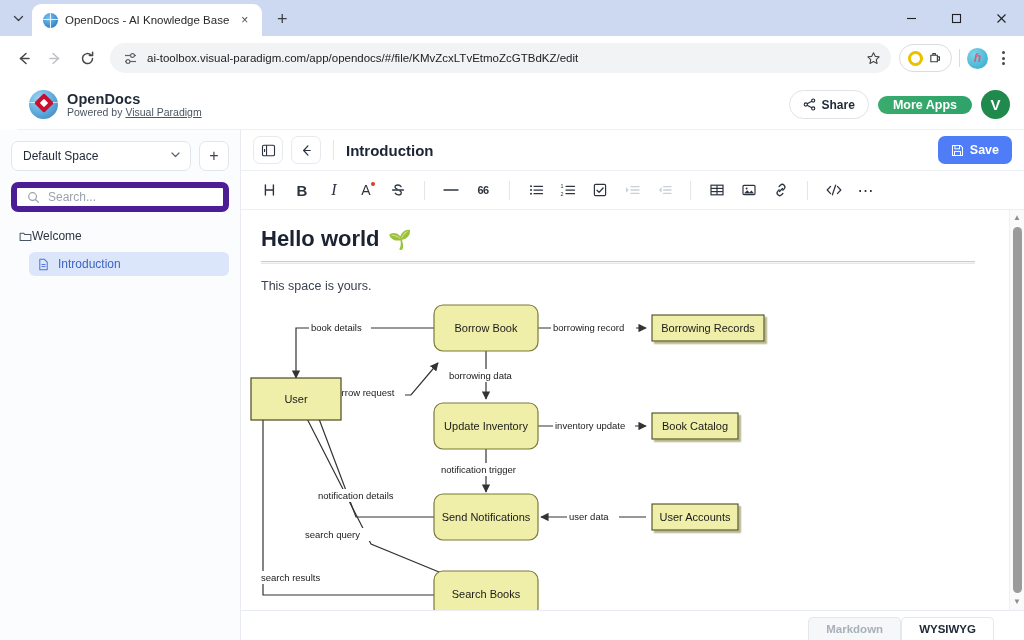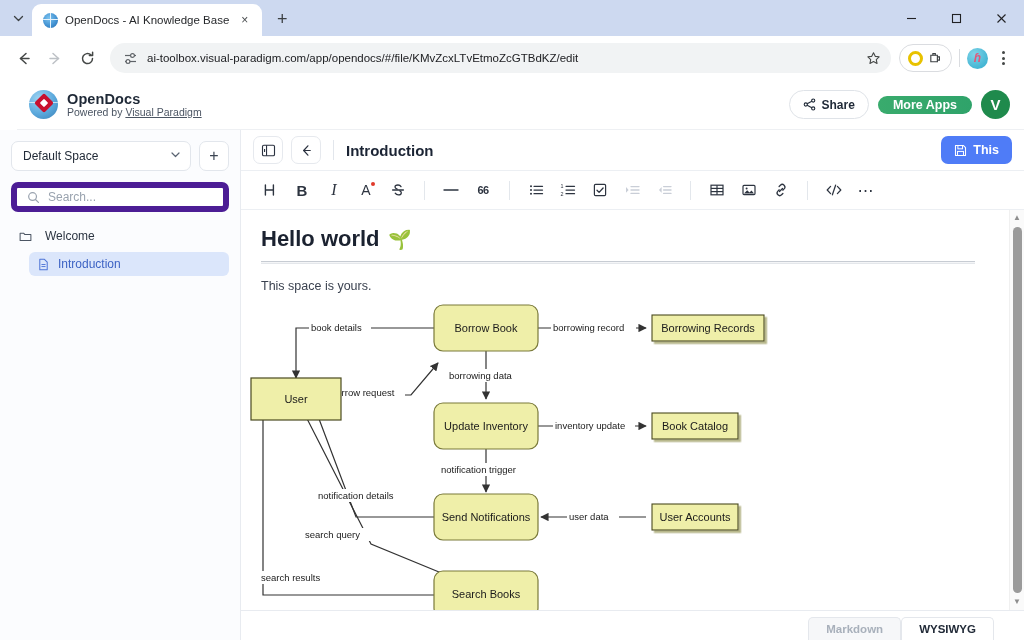--- a/index.html
+++ b/index.html
@@ -159,21 +159,21 @@
     background: #fff; display: flex; align-items: center; justify-content: center;
     font-size: 16px; color: #3b4452; font-weight: 300;
   }
   .search-box {
     margin-top: 11px; height: 30px; border: 6px solid #4c1d95; border-radius: 7px;
     background: #fff; display: flex; align-items: center; gap: 8px; padding: 0 10px;
   }
   .search-box span { font-size: 12px; color: #9aa3af; }
   .tree { margin-top: 12px; }
   .tree-folder {
-    height: 24px; display: flex; align-items: center; gap: 13px; padding-left: 8px;
+    height: 24px; display: flex; align-items: center; gap: 0; padding-left: 8px;
     font-size: 12px; color: #2c3542; border-radius: 6px; text-align: center;
   }
   .tree-doc {
     height: 24px; margin-top: 4px; margin-left: 18px; border-radius: 6px;
     background: #dbe6fb; display: flex; align-items: center; gap: 8px; padding-left: 8px;
     font-size: 12px; color: #3d63c4;
   }
 
   
   .docpane { flex: 1; display: flex; flex-direction: column; min-width: 0; background: #fff; }
@@ -432,21 +432,21 @@
           <div class="dh-sep"></div>
           <div class="doc-title">Introduction</div>
           <div class="btn-save">
             <span style="display:flex">
               <svg width="13" height="13" viewBox="0 0 14 14">
                   <path d="M1.6 1.6h8.4l2.4 2.4v8.4H1.6z" fill="none" stroke="#fff" stroke-width="1.15" stroke-linejoin="round"></path>
                   <rect x="4.2" y="1.6" width="5" height="3.6" fill="none" stroke="#fff" stroke-width="1.05"></rect>
                   <rect x="3.8" y="8" width="6.4" height="4.4" fill="none" stroke="#fff" stroke-width="1.05"></rect>
                 </svg>
             </span>
-            <span>This</span>
+            <span>Save</span>
           </div>
         </div>
 
         <div class="fmt-toolbar">
           <div class="fmt" style="font-weight:400">
             <svg width="16" height="16" viewBox="0 0 16 16">
                 <path d="M3.4 3v10M11.4 3v10M3.4 8h8" stroke="#2d3440" stroke-width="1.4" stroke-linecap="round" fill="none"></path>
               </svg>
           </div>
           <div class="fmt" style="font-weight:bold;font-size:15px">B</div>

